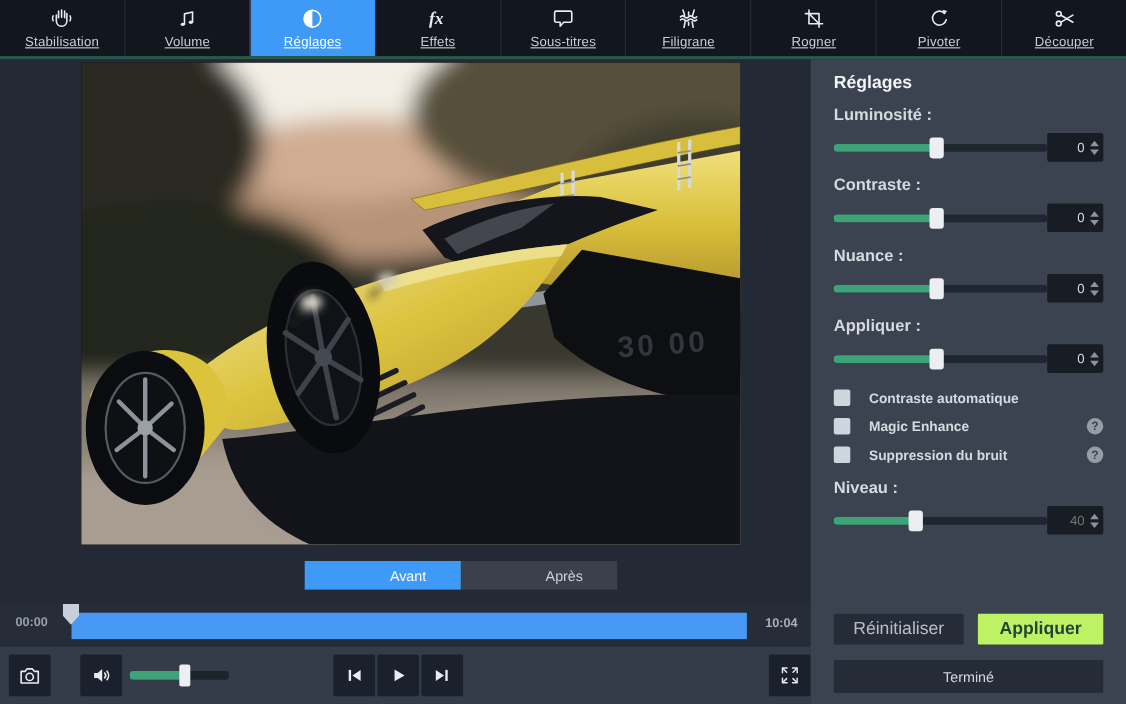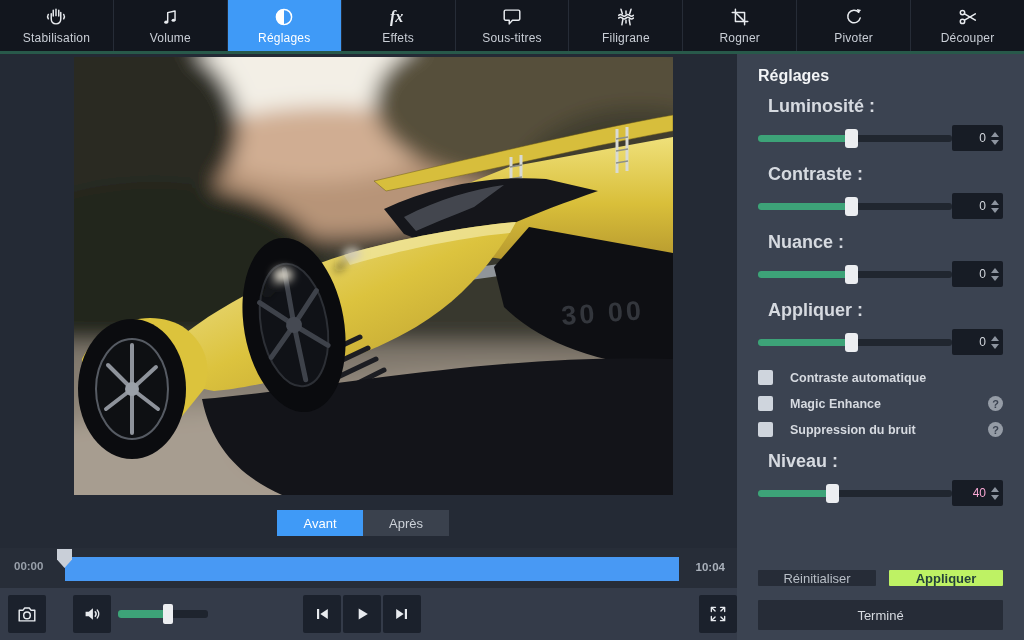--- a/index.html
+++ b/index.html
@@ -5,32 +5,32 @@
   html,body{margin:0;padding:0;background:#12161e;width:1024px;height:640px;overflow:hidden;
     font-family:"Liberation Sans", sans-serif; -webkit-font-smoothing:antialiased;}
   .app{position:relative;width:1024px;height:640px;background:#242a35;}
 
   
   .tabbar{position:absolute;top:0;left:0;width:1024px;height:51px;background:#12161e;display:flex;}
   .tab{flex:1 1 0;display:flex;flex-direction:column;align-items:center;justify-content:center;
        gap:3px;cursor:pointer;color:#c9ced6;}
   .tab + .tab{border-left:1px solid #262c37;}
   .tab .ticon{height:22px;display:flex;align-items:center;justify-content:center;}
-  .tab .tlabel{font-size:12px;letter-spacing:.2px;}
+  .tab .tlabel{font-size:12px;letter-spacing:.2px;text-decoration:underline;}
   .tab.selected{background:#3f9af7;color:#fff;}
   .accent-line{position:absolute;top:51px;left:0;width:1024px;height:3px;background:#28594a;}
 
   
   .left-area{position:absolute;top:54px;left:0;width:737px;height:586px;background:#242a35;}
   .preview{position:absolute;top:3px;left:74px;width:599px;height:438px;background:#000;}
   .preview svg{display:block;}
 
   .ba-toggle{position:absolute;top:456px;left:277px;display:flex;}
-  .ba-btn{width:86px;height:26px;display:flex;align-items:center;justify-content:center;
-          font-size:13px;color:#cdd2d9;background:#3a414d;cursor:pointer;}
+  .ba-btn{width:96px;height:26px;display:flex;align-items:center;justify-content:center;
+          font-size:13px;color:#cdd2d9;background:#3a414d;cursor:pointer;padding-left:46px;}
   .ba-btn.active{background:#3f9af7;color:#fff;}
 
   .timeline{position:absolute;top:494px;left:0;width:739px;height:40px;background:#272d38;}
   .time-cur{position:absolute;left:14px;top:12px;font-size:11.5px;color:#99a0aa;font-weight:bold;}
   .tl-track{position:absolute;left:65px;right:60px;top:9px;height:24px;background:#1e242e;}
   .tl-fill{position:relative;height:100%;background:#4899f4;}
   .playhead{position:absolute;left:-8px;top:-8px;width:15px;height:19px;background:#c9cfd8;
             clip-path:polygon(0 0,100% 0,100% 55%,50% 100%,0 55%);}
   .time-end{position:absolute;right:14px;top:13px;font-size:11.5px;color:#aab1bb;font-weight:bold;}
 
@@ -39,44 +39,44 @@
         display:flex;align-items:center;justify-content:center;cursor:pointer;}
   .vol-slider{position:absolute;left:118px;top:22px;width:90px;height:8px;background:#1e242e;border-radius:3px;}
   .vol-fill{position:relative;height:100%;background:#3da378;border-radius:3px 0 0 3px;}
   .vol-thumb{position:absolute;right:-5px;top:-6px;width:10px;height:20px;background:#eceef1;border-radius:2px;}
 
   
   .panel{position:absolute;top:54px;left:737px;width:287px;height:586px;background:#3b4351;
          box-sizing:border-box;padding:13px 21px 10px 21px;display:flex;flex-direction:column;}
   .panel-title{font-size:16px;font-weight:bold;color:#f2f4f6;margin-bottom:11px;}
   .grp{margin-bottom:13px;}
-  .grp-label{font-size:18px;color:#d6dae0;font-weight:bold;margin-bottom:8px;margin-left:10px;}
+  .grp-label{font-size:15px;color:#d6dae0;font-weight:bold;margin-bottom:8px;}
   .slider-row{display:flex;align-items:center;}
   .track{position:relative;width:197px;height:7px;background:#20262f;border-radius:3px;}
   .fill{position:relative;height:100%;background:#3da378;border-radius:3px 0 0 3px;}
   .thumb{position:absolute;right:-7px;top:-6px;width:13px;height:19px;background:#eceef1;border-radius:3px;}
   .valbox{margin-left:auto;width:52px;height:26px;background:#171c25;border-radius:2px;
           display:flex;align-items:center;justify-content:flex-end;padding-right:4px;box-sizing:border-box;}
   .valnum{font-size:12px;color:#d3d7dd;margin-right:5px;}
-  .valnum.dim{color:#f9a8d4;}
+  .valnum.dim{color:#737373;}
   .spins{display:flex;flex-direction:column;align-items:center;cursor:pointer;}
   .spin-up{width:0;height:0;border-left:4px solid transparent;border-right:4px solid transparent;
            border-bottom:5px solid #8d949f;margin-bottom:3px;}
   .spin-down{width:0;height:0;border-left:4px solid transparent;border-right:4px solid transparent;
            border-top:5px solid #8d949f;}
 
   .checkrow{display:flex;align-items:center;margin-bottom:11px;}
   .checkbox{width:15px;height:15px;background:#cfd5dd;border-radius:2px;cursor:pointer;flex:0 0 15px;}
   .checklabel{font-size:12.5px;color:#d6dae0;font-weight:bold;margin-left:17px;}
   .helpdot{margin-left:auto;width:15px;height:15px;border-radius:50%;background:#959ca6;color:#3b4351;
            font-size:11px;font-weight:bold;display:flex;align-items:center;justify-content:center;cursor:pointer;}
 
   .bottom-block{margin-top:auto;}
   .btnrow{display:flex;margin-top:15px;}
-  .btn{height:16px;display:flex;align-items:center;justify-content:center;font-size:13px;
+  .btn{height:28px;display:flex;align-items:center;justify-content:center;font-size:16px;
        border-radius:1px;cursor:pointer;}
   .btn-reset{flex:0 0 118px;background:#262c37;color:#b9bfc7;}
   .btn-apply{flex:1;margin-left:13px;background:#bef264;color:#24423a;font-weight:bold;}
   .btn-done{margin-top:14px;height:30px;background:#262c37;color:#d6dae0;display:flex;
             align-items:center;justify-content:center;font-size:13px;cursor:pointer;border-radius:1px;}
 
   svg .st{fill:none;stroke:#e8ebef;stroke-width:1.6;stroke-linecap:round;stroke-linejoin:round;}
   svg .sf{fill:#e8ebef;stroke:none;}
 </style>
 </head>

